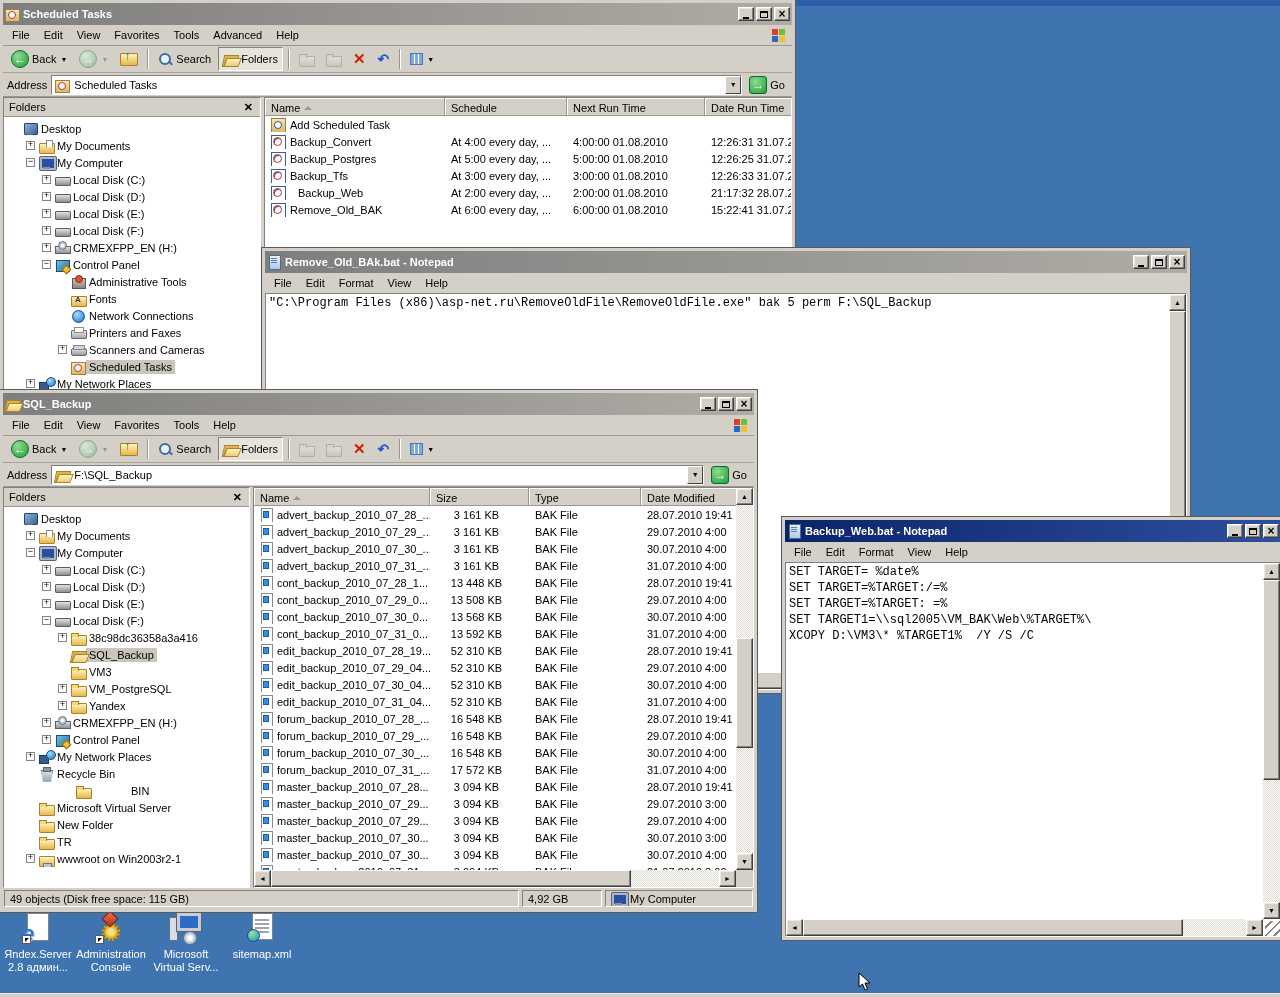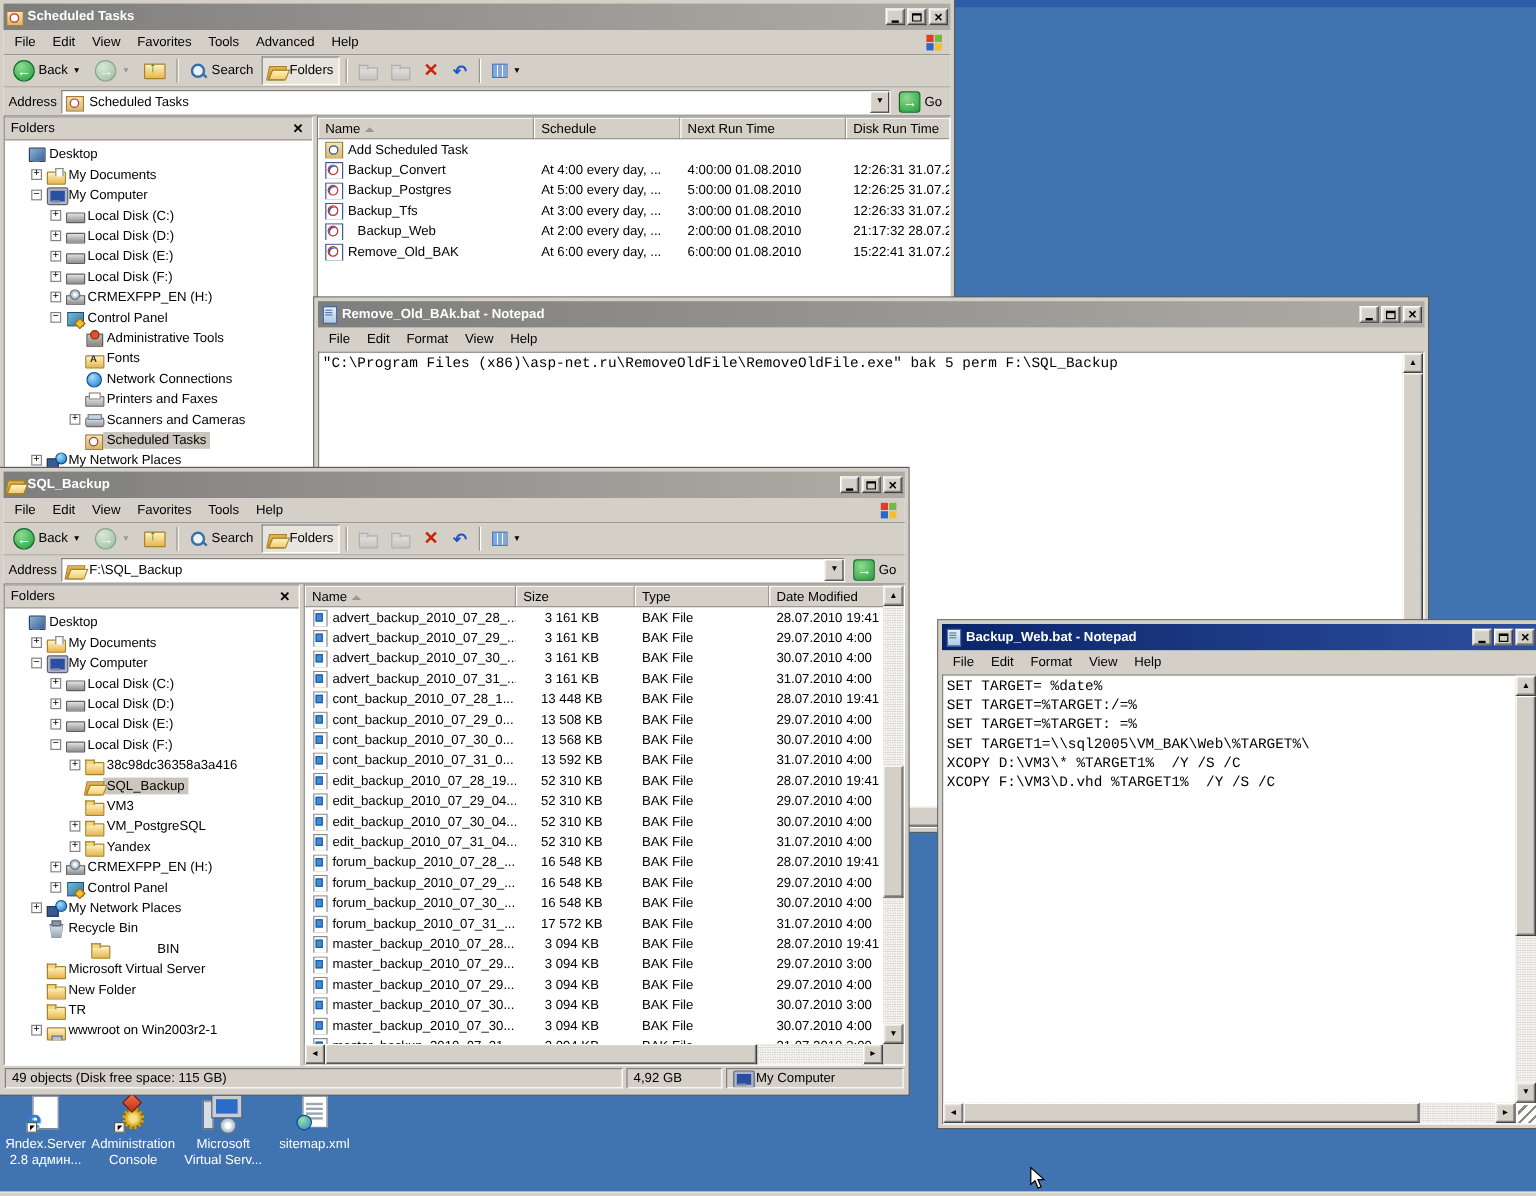--- a/index.html
+++ b/index.html
@@ -430,21 +430,21 @@
             <span>Name</span>
             <span class="sort-asc"></span>
           </span>
           <span class="lv-h" style="width: 122px;">
             <span>Schedule</span>
           </span>
           <span class="lv-h" style="width: 138px;">
             <span>Next Run Time</span>
           </span>
           <span class="lv-h" style="width: 120px;">
-            <span>Disk Run Time</span>
+            <span>Date Run Time</span>
           </span>
         </div>
         <div>
           <div class="lv-row">
             <span class="lv-c lv-name" style="width: 180px; text-align: right;">
               <span class="ic i-addtask"></span>
               <span>Add Scheduled Task</span>
             </span>
             <span class="lv-c" style="width: 122px;"></span>
             <span class="lv-c" style="width: 138px;"></span>
@@ -995,21 +995,21 @@
     </span>
   </div>
   <div class="np-menubar">
       <span class="menu-item">File</span>
       <span class="menu-item">Edit</span>
       <span class="menu-item">Format</span>
       <span class="menu-item">View</span>
       <span class="menu-item">Help</span>
     </div>
   <div class="np-body" style="height:375px;">
-    <div class="np-text"><div>SET TARGET= %date%</div><div>SET TARGET=%TARGET:/=%</div><div>SET TARGET=%TARGET: =%</div><div>SET TARGET1=\\sql2005\VM_BAK\Web\%TARGET%\</div><div>XCOPY D:\VM3\* %TARGET1%  /Y /S /C</div><div>XCOPY F:\VM3\D.vhd %TARGET1%  /Y /S /C</div></div>
+    <div class="np-text"><div>SET TARGET= %date%</div><div>SET TARGET=%TARGET:/=%</div><div>SET TARGET=%TARGET: =%</div><div>SET TARGET1=\\sql2005\VM_BAK\Web\%TARGET%\</div><div>XCOPY D:\VM3\* %TARGET1%  /Y /S /C</div></div>
     <div class="sb-v sb-track">
       <span class="sb-btn" style="top:0; right:0;">▲</span>
       <span class="sb-btn" style="bottom:0; right:0;">▼</span>
       <span class="sb-thumb" style="top:17px; right:0; width:17px; height:200px;"></span>
     </div>
     <div class="sb-h sb-track">
       <span class="sb-btn" style="left:0; bottom:0;">◄</span>
       <span class="sb-btn" style="right:0; bottom:0;">►</span>
       <span class="sb-thumb" style="left:17px; bottom:0; height:17px; width:380px;"></span>
     </div>

